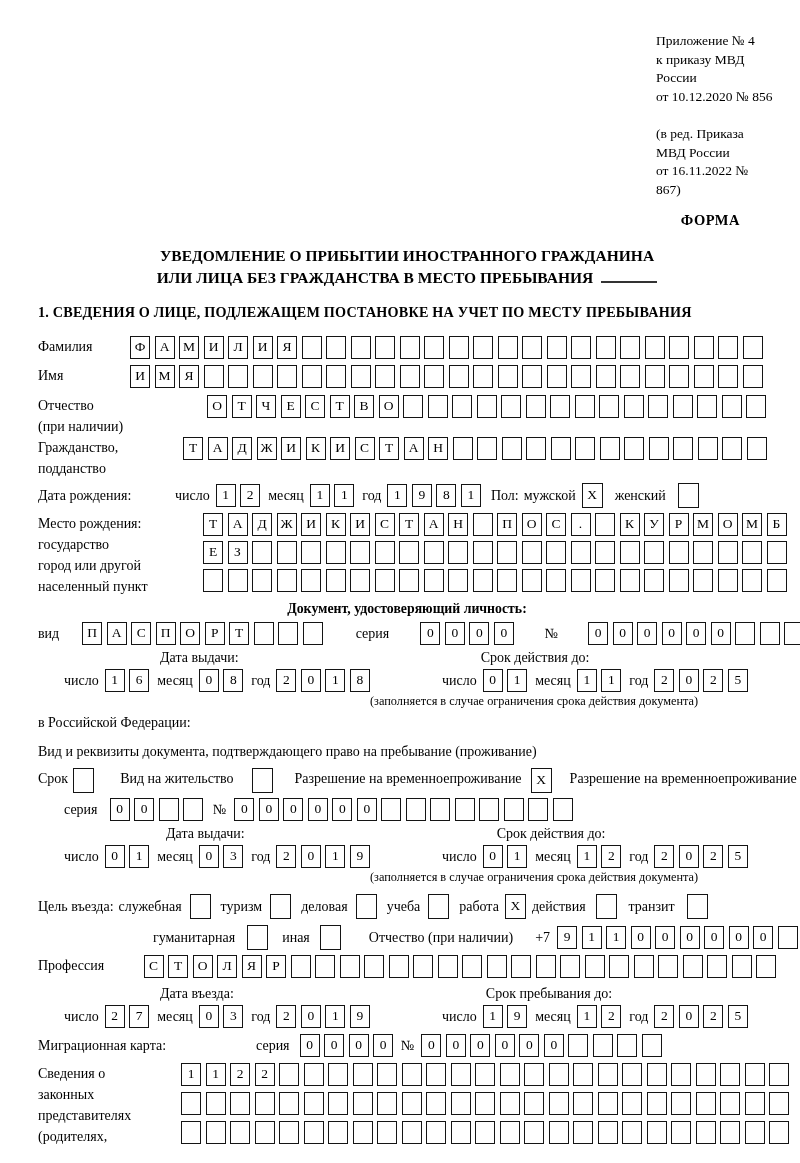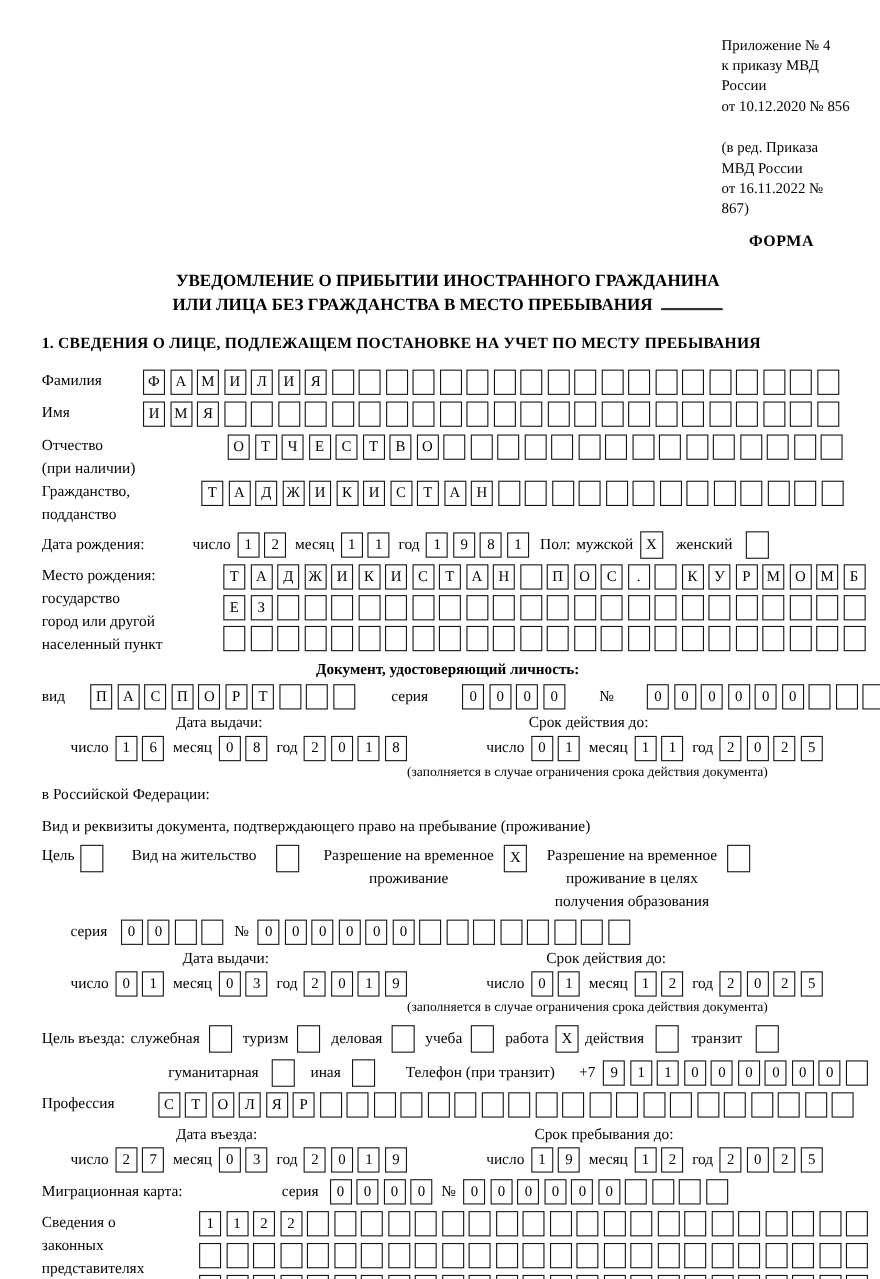--- a/index.html
+++ b/index.html
@@ -24,21 +24,21 @@
   .labcol span { line-height:21px; white-space:nowrap; }
   .cellstack { display:flex; flex-direction:column; gap:5px; }
   .appx { margin-left:618px; font-size:13.5px; line-height:18.5px; }
   .appx .amend { display:block; margin-top:19px; }
   .forma { text-align:right; padding-right:36px; font-weight:bold; font-size:14.5px; margin-top:13px; letter-spacing:.5px; }
   .title { text-align:center; font-weight:bold; font-size:15.5px; line-height:22px; margin-top:16px; }
   .blank-line { display:inline-block; width:56px; height:13px; border-bottom:2px solid #333; margin-left:8px; }
   .sec { font-weight:bold; font-size:14.2px; margin-top:14px; letter-spacing:.2px; line-height:19px; }
   .center-bold { text-align:center; font-weight:bold; font-size:13.8px; margin-top:2px; line-height:19px; }
   .note { font-size:12.3px; line-height:16px; }
-  .optcol { display:flex; flex-direction:column; text-align:center; flex:0 0 auto; }
+  .optcol { display:flex; flex-direction:row; text-align:center; flex:0 0 auto; }
   .optcol span { line-height:21px; white-space:nowrap; }
   .dg { margin:0 8px 0 6px; }
 </style>
 </head>
 <body>
 
 <div class="page">
 
   <div class="appx">
     <div>Приложение № 4</div>
@@ -379,21 +379,21 @@
         <span class="cell">2</span>
         <span class="cell">5</span>
       </div>
   </div>
   <div class="note" style="margin-left:332px; margin-top:1px;">(заполняется в случае ограничения срока действия документа)</div>
 
   <div class="lab" style="margin-top:3px;">в Российской Федерации:</div>
   <div class="lab" style="margin-top:7px;">Вид и реквизиты документа, подтверждающего право на пребывание (проживание)</div>
 
   <div class="frow" style="margin-top:5px;">
-    <span class="lab">Цель</span>
+    <span class="lab">Срок</span>
     <span class="cb" style="margin-left:5px;"></span>
     <span class="lab" style="margin-left:26px;">Вид на жительство</span>
     <span class="cb" style="margin-left:18px;"></span>
     <div class="optcol" style="margin-left:22px;">
       <span>Разрешение на временное</span>
       <span>проживание</span>
     </div>
     <span class="cb" style="margin-left:9px;">X</span>
     <div class="optcol" style="margin-left:18px;">
       <span>Разрешение на временное</span>
@@ -488,21 +488,21 @@
     <span class="cb" style="margin-left:10px;"></span>
     <span class="lab" style="margin-left:12px;">транзит</span>
     <span class="cb" style="margin-left:12px;"></span>
   </div>
 
   <div class="frow" style="margin-top:6px; align-items:center;">
     <span class="lab" style="margin-left:115px;">гуманитарная</span>
     <span class="cb" style="margin-left:12px;"></span>
     <span class="lab" style="margin-left:14px;">иная</span>
     <span class="cb" style="margin-left:10px;"></span>
-    <span class="lab" style="margin-left:28px;">Телефон (при транзит)</span>
+    <span class="lab" style="margin-left:28px;">Отчество (при наличии)</span>
     <span class="lab" style="margin-left:22px;">+7</span>
     <div class="cells" style="margin-left:7px;">
         <span class="cell">9</span>
         <span class="cell">1</span>
         <span class="cell">1</span>
         <span class="cell">0</span>
         <span class="cell">0</span>
         <span class="cell">0</span>
         <span class="cell">0</span>
         <span class="cell">0</span>

